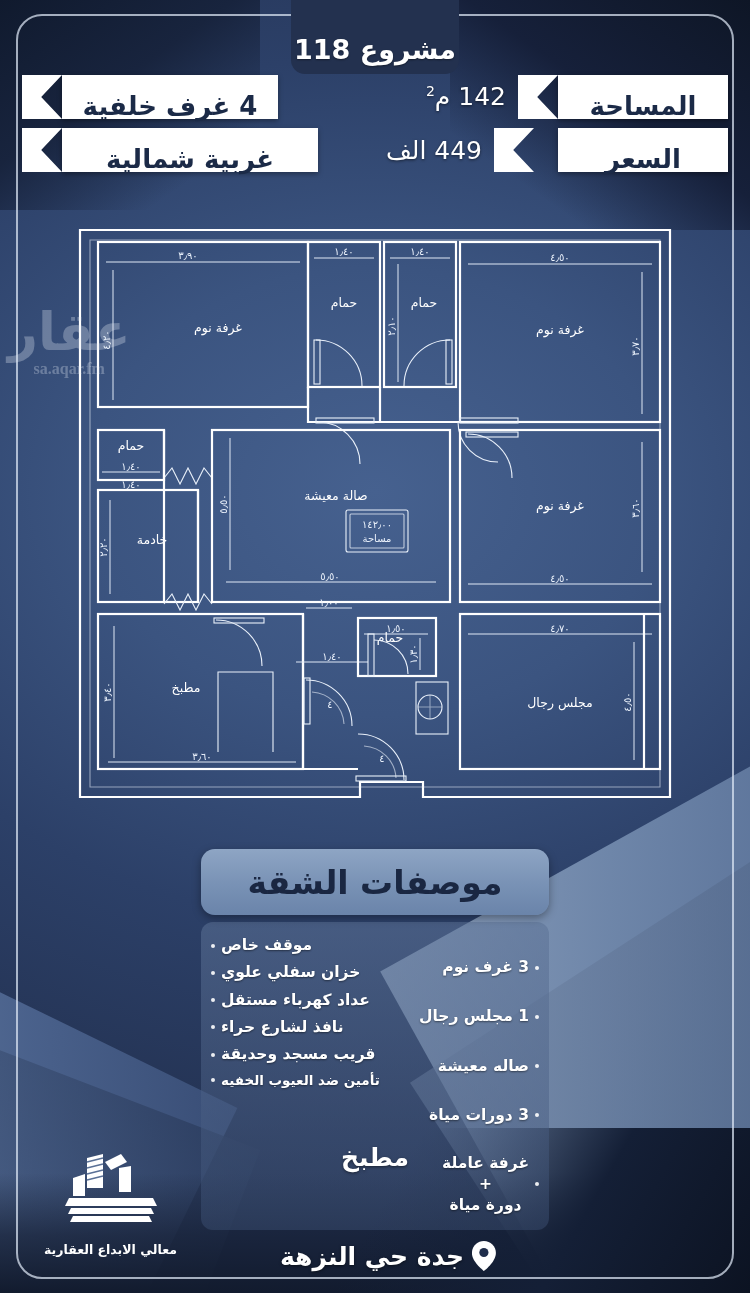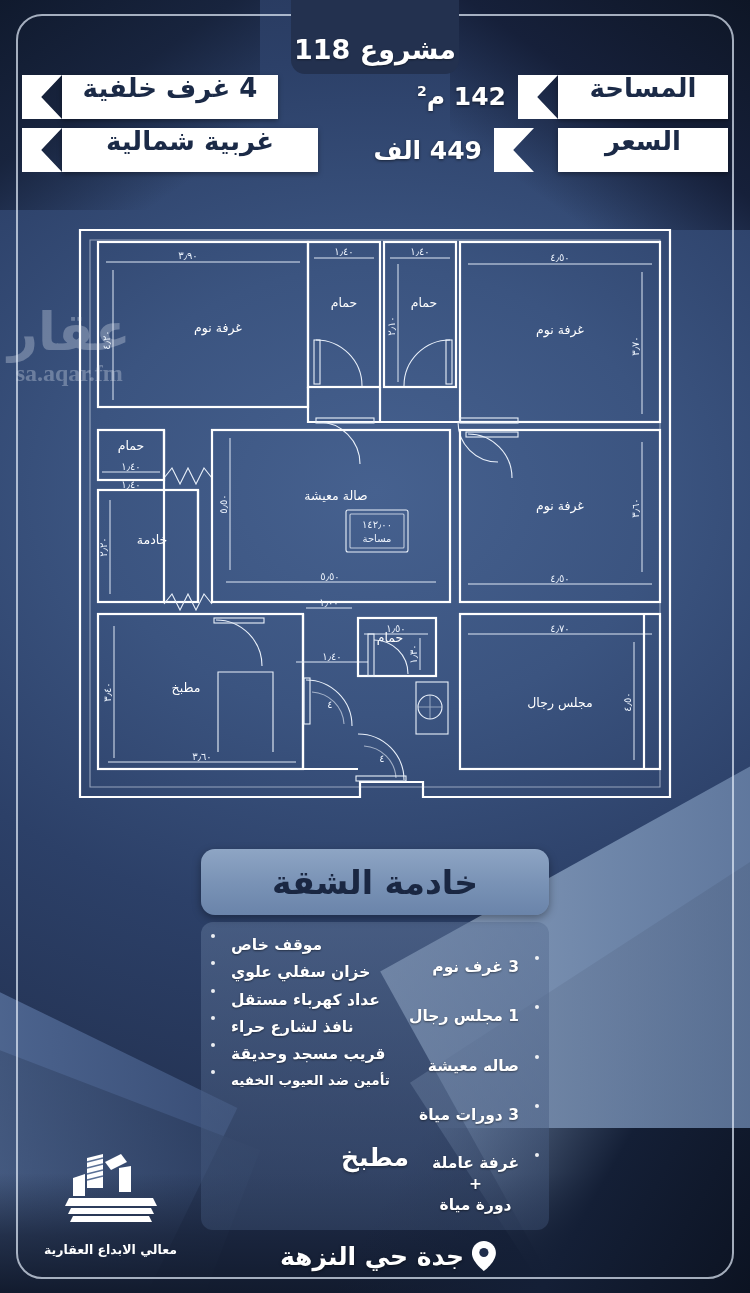--- a/index.html
+++ b/index.html
@@ -96,37 +96,37 @@
     display:flex; flex-direction:column; gap:9px;
   }
   #hdr-right { top:75px; right:22px; align-items:flex-start; }
   #hdr-left  { top:75px; left:22px;  align-items:flex-end; }
 
   .hdr-row { display:flex; align-items:center; }
   .ribbon {
     position:relative;
     background:#ffffff;
     height:44px;
-    display:flex; align-items:flex-start; justify-content:center;
+    display:flex; align-items:flex-end; justify-content:center;
     padding:0 14px;
     box-shadow:0 2px 5px rgba(0,0,0,.35);
   }
   .ribbon span {
     color:#1b2a47; font-weight:bold; font-size:26px;
     direction:rtl; white-space:nowrap; line-height:1;
   }
   
   .flag {
     width:40px; height:44px; background:#ffffff;
     box-shadow:0 2px 5px rgba(0,0,0,.35);
   }
   .flag.point-right { clip-path:polygon(0 0, 100% 0, 48% 50%, 100% 100%, 0 100%); }
 
   .hdr-value {
-    color:#fff; font-size:25px; font-weight:bold;
+    color:#fff; font-size:25px; font-weight:normal;
     direction:rtl; white-space:nowrap;
     padding:0 12px; line-height:1;
     text-shadow:0 1px 3px rgba(0,0,0,.55);
   }
   .hdr-value sup { font-size:14px; vertical-align:super; }
 
   #ribbon-area  { width:170px; }
   #ribbon-price { width:170px;margin-left:24px; }
   #ribbon-rooms { width:216px; }
   #ribbon-dir   { width:256px; }
@@ -135,21 +135,21 @@
   .watermark {
     position:absolute; left:8px; top:296px; z-index:30;
     opacity:.30; pointer-events:none;
     text-align:center;
   }
   .watermark .wm-ar {
     color:#e8eef7; font-size:52px; font-weight:bold; direction:rtl;
     letter-spacing:2px; line-height:1;margin-top:10px;
   }
   .watermark .wm-url {
-    color:#e8eef7; font-size:24px; font-weight:bold;
+    color:#e8eef7; font-size:16px; font-weight:bold;
     font-family:"Liberation Serif", serif; margin-top:2px;
   }
 
   
   #floorplan { position:absolute; top:222px; left:68px; z-index:25; }
 
   
   .spec-title-wrap {
     position:absolute; top:849px; left:50%; transform:translateX(-50%);
     z-index:35;
@@ -170,21 +170,21 @@
     position:absolute; top:922px; left:50%; transform:translateX(-50%);
     width:348px; min-height:200px;
     background:linear-gradient(180deg, rgba(92,114,150,.55) 0%, rgba(74,95,132,.5) 60%, rgba(62,82,118,.45) 100%);
     border-radius:12px;
     z-index:34;
     display:flex; flex-direction:row; justify-content:space-between;
     padding:12px 10px 14px 10px;
   }
   .spec-col { display:flex; flex-direction:column; gap:4px; width:50%; }
   .spec-item {
-    display:flex; gap:16px;
+    display:flex; align-items:center; gap:6px;
     direction:rtl; color:#ffffff; font-size:15.5px; font-weight:bold;
     line-height:1.5; white-space:nowrap;
     text-shadow:0 1px 2px rgba(0,0,0,.45);
   }
   .spec-col.right .spec-item { justify-content:flex-start;margin-top:22px; }
   .spec-col.left  .spec-item { justify-content:flex-end; }
   .bullet {
     width:4px; height:4px; border-radius:50%; background:#ffffff;
     flex:0 0 auto; opacity:.9;
   }
@@ -411,21 +411,21 @@
     <text class="dimtxt" x="563" y="480" text-anchor="middle" transform="rotate(-90 563 480)">٤٫٥٠</text>
     <text class="rname" x="492" y="485" text-anchor="middle">مجلس رجال</text>
     <path class="w" d="M576,392 L576,547"></path>
 
     <path class="w" d="M96,208 L96,380"></path>
     <path class="w" d="M130,268 L130,380"></path>
   </svg>
 
   <div class="spec-title-wrap">
     <div class="spec-title">
-      <span>خادمة الشقة</span>
+      <span>موصفات الشقة</span>
     </div>
   </div>
 
   <div class="spec-box">
     <div class="spec-col right">
       <div class="spec-item">
         <span class="bullet"></span>
         <span class="txt">3 غرف نوم</span>
       </div>
       <div class="spec-item">

